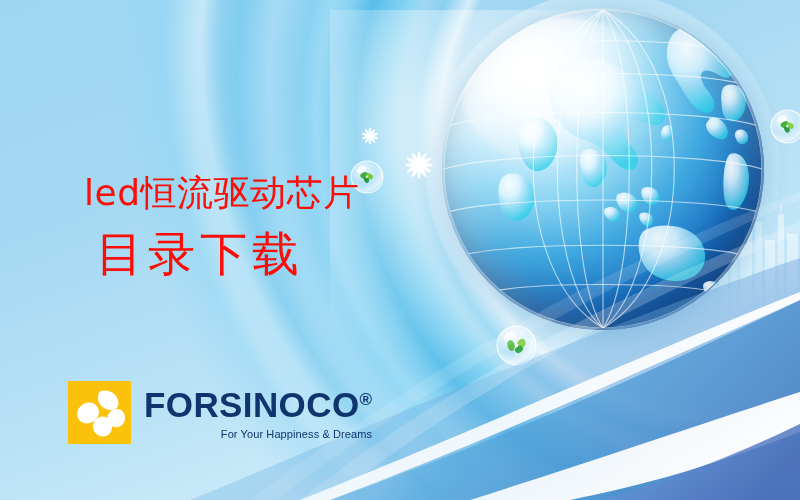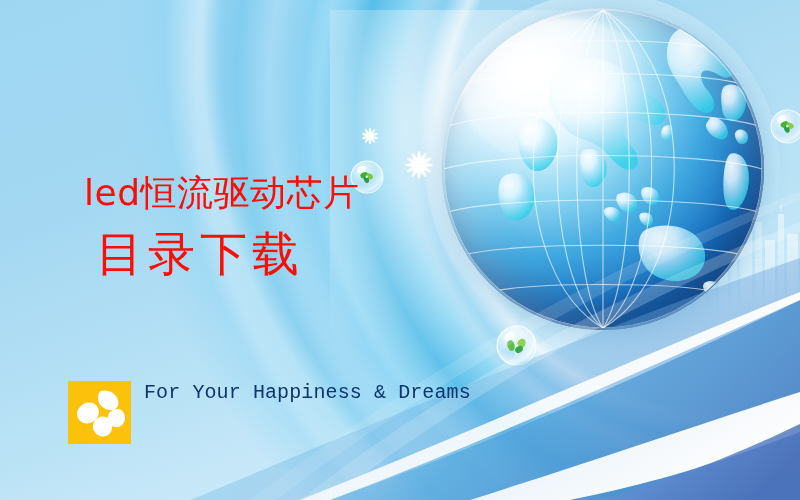--- a/index.html
+++ b/index.html
@@ -236,26 +236,26 @@
     white-space: nowrap;
     font-family: "Liberation Sans", sans-serif;
   }
   .logo-name .reg {
     font-size: 17px;
     vertical-align: 12px;
     letter-spacing: 0;
   }
   .logo-tagline {
     color: #10356e;
-    font-size: 20px;
+    font-size: 11px;
     line-height: 20px;
     letter-spacing: 0.1px;
     margin-top: 1px;
     white-space: nowrap;
-    font-family: Liberation Mono, monospace;
+    font-family: Liberation Sans, sans-serif;
   }
 </style>
 </head>
 <body>
 
 <div id="banner">
 
   <div class="bg-layer">
     <div class="arc arc-d"></div>
     <div class="arc arc-c"></div>
@@ -545,17 +545,18 @@
       <svg viewBox="0 0 63 63" width="63" height="63">
         <g fill="#ffffff">
           <path d="M33 10 C40 8 48 12 50 19 C52 26 47 30 41 29 C35 28 30 23 30 17 C30 13 31 11 33 10 Z"></path>
           <path d="M51 28 C57 30 59 38 55 43 C51 48 44 47 41 42 C38 37 40 31 45 29 C47 28 49 28 51 28 Z"></path>
           <path d="M12 26 C17 20 27 20 30 27 C33 33 29 40 22 42 C15 44 9 39 9 33 C9 30 10 28 12 26 Z"></path>
           <path d="M32 36 C38 34 44 39 44 46 C44 53 38 57 32 55 C26 53 23 46 26 41 C28 38 30 37 32 36 Z"></path>
         </g>
       </svg>
     </div>
     <div class="logo-text">
+      <div class="logo-name"><span>FORSINOCO</span><span class="reg">®</span></div>
       <div class="logo-tagline">For Your Happiness &amp; Dreams</div>
     </div>
   </div>
 
 </div>
 
 </body></html>

